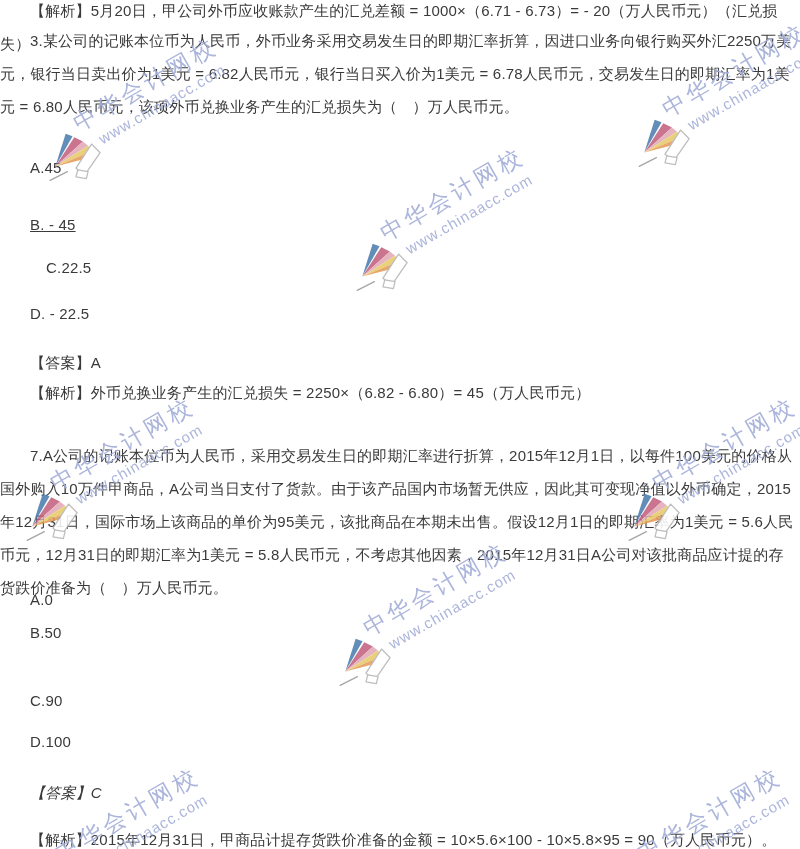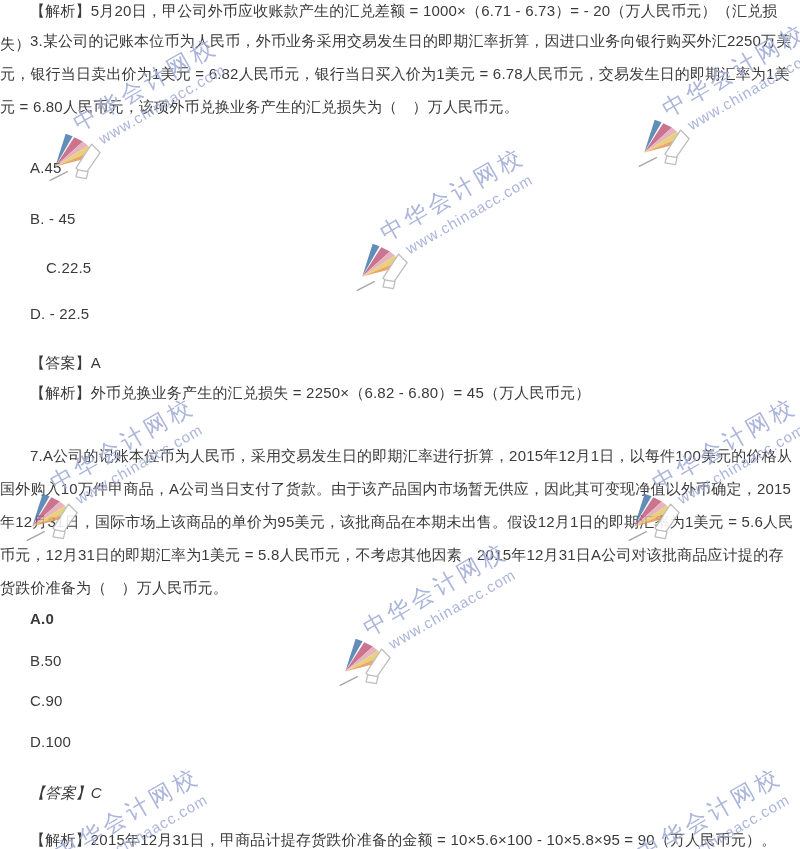--- a/index.html
+++ b/index.html
@@ -66,28 +66,28 @@
   .wm-en { font-size: 15px; letter-spacing: 1px; margin: 1px 0 0 14px; }
 </style>
 </head>
 <body>
 
 <main class="page">
   <div id="blocks">
       <p class="block" style="top: -6px;">【解析】5月20日，甲公司外币应收账款产生的汇兑差额 = 1000×（6.71 - 6.73）= - 20（万人民币元）（汇兑损失）</p>
       <p class="block" style="top: 24px;">3.某公司的记账本位币为人民币，外币业务采用交易发生日的即期汇率折算，因进口业务向银行购买外汇2250万美元，银行当日卖出价为1美元 = 6.82人民币元，银行当日买入价为1美元 = 6.78人民币元，交易发生日的即期汇率为1美元 = 6.80人民币元，该项外币兑换业务产生的汇兑损失为（　）万人民币元。</p>
       <p class="block" style="top: 151px;">A.45</p>
-      <p class="block" style="top: 202px;">B. - 45</p>
+      <p class="block" style="top: 208px; text-decoration: underline;">B. - 45</p>
       <p class="block" style="top: 251px; padding-left: 16px;">C.22.5</p>
       <p class="block" style="top: 297px;">D. - 22.5</p>
       <p class="block" style="top: 346px;">【答案】A</p>
       <p class="block" style="top: 376px;">【解析】外币兑换业务产生的汇兑损失 = 2250×（6.82 - 6.80）= 45（万人民币元）</p>
       <p class="block" style="top: 439px;">7.A公司的记账本位币为人民币，采用交易发生日的即期汇率进行折算，2015年12月1日，以每件100美元的价格从国外购入10万件甲商品，A公司当日支付了货款。由于该产品国内市场暂无供应，因此其可变现净值以外币确定，2015年12月31日，国际市场上该商品的单价为95美元，该批商品在本期未出售。假设12月1日的即期汇率为1美元 = 5.6人民币元，12月31日的即期汇率为1美元 = 5.8人民币元，不考虑其他因素，2015年12月31日A公司对该批商品应计提的存货跌价准备为（　）万人民币元。</p>
-      <p class="block" style="top: 602px; font-weight: bold;">A.0</p>
-      <p class="block" style="top: 644px;">B.50</p>
+      <p class="block" style="top: 583px;">A.0</p>
+      <p class="block" style="top: 616px;">B.50</p>
       <p class="block" style="top: 684px;">C.90</p>
       <p class="block" style="top: 725px;">D.100</p>
       <p class="block" style="top: 776px; font-style: italic;">【答案】C</p>
       <p class="block" style="top: 823px;">【解析】2015年12月31日，甲商品计提存货跌价准备的金额 = 10×5.6×100 - 10×5.8×95 = 90（万人民币元）。</p>
     </div>
   <div id="wm-layer" class="wm-layer">
       <div class="wm" style="left: 48px; top: 30px;">
     <svg class="wm-logo" viewBox="0 0 64 58" xmlns="http://www.w3.org/2000/svg">
       <polygon points="8,40 20,2 28,5" fill="#4a7dad"></polygon>
       <polygon points="8,40 30,6 40,11" fill="#c2607f"></polygon>

